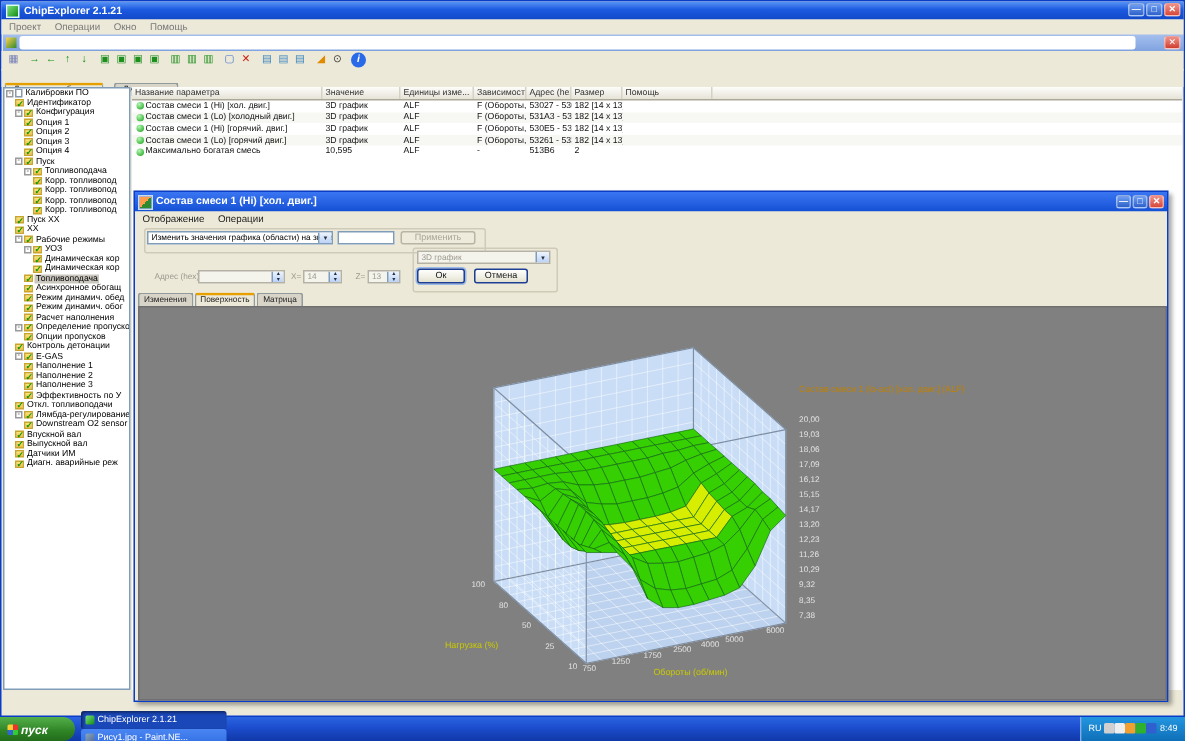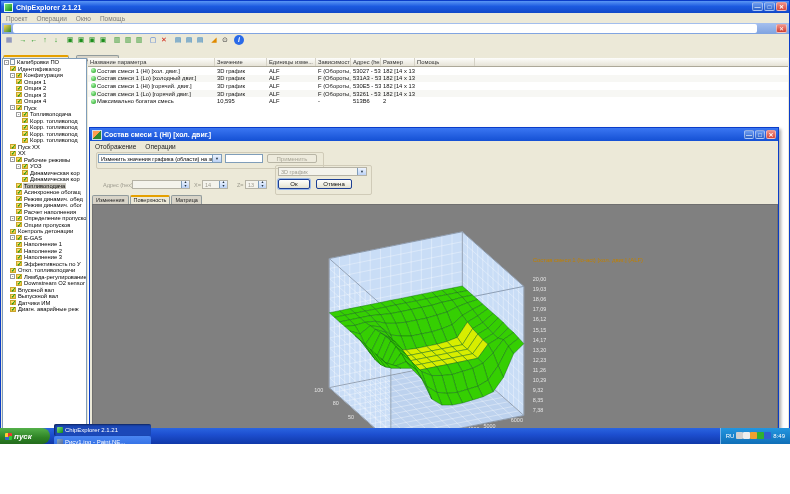--- a/index.html
+++ b/index.html
@@ -1,16 +1,16 @@
 <!DOCTYPE html>
 <html><head>
 <meta charset="utf-8">
 <style>
   html,body{margin:0;padding:0}
-  .screen{position:relative;width:790px;height:444px;background:#ece9d8;overflow:hidden;
+  .screen{position:relative;width:790px;height:494px;background:#ece9d8;overflow:hidden;
           font-family:"Liberation Sans",sans-serif;-webkit-font-smoothing:antialiased;cursor:default}
 
   
   .appwin{position:absolute;left:0;top:0;width:790px;height:478px;background:#ece9d8;border:1px solid #0a3cc8;box-sizing:border-box}
   .titlebar{position:absolute;left:0;top:0;right:0;height:12px;background:linear-gradient(#5a96f5,#1c5ae0 45%,#1148c8);
             color:#fff;font-size:7px;font-weight:bold;display:flex;align-items:center;gap:3px;padding-left:3px}
   .appicon{width:7px;height:7px;background:linear-gradient(135deg,#7de37d,#128a12);border:1px solid #dfe;flex:none}
   .winbtns{position:absolute;right:2px;top:1px;display:flex;gap:1px}
   .winbtn{width:11px;height:9px;border-radius:2px;background:linear-gradient(#6f9ef2,#2e62c8);border:1px solid rgba(255,255,255,.45);
           color:#fff;font-size:6px;line-height:8px;text-align:center;box-sizing:border-box}

